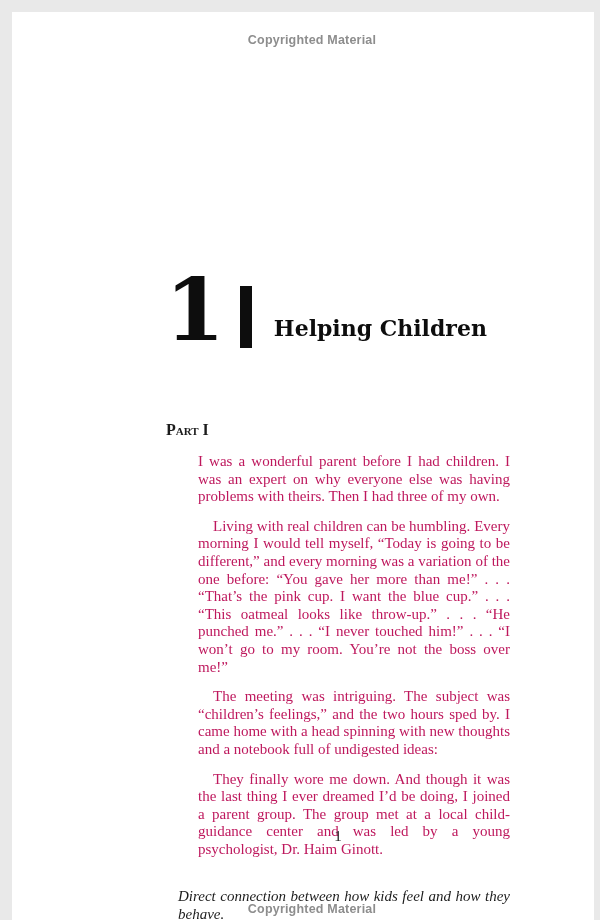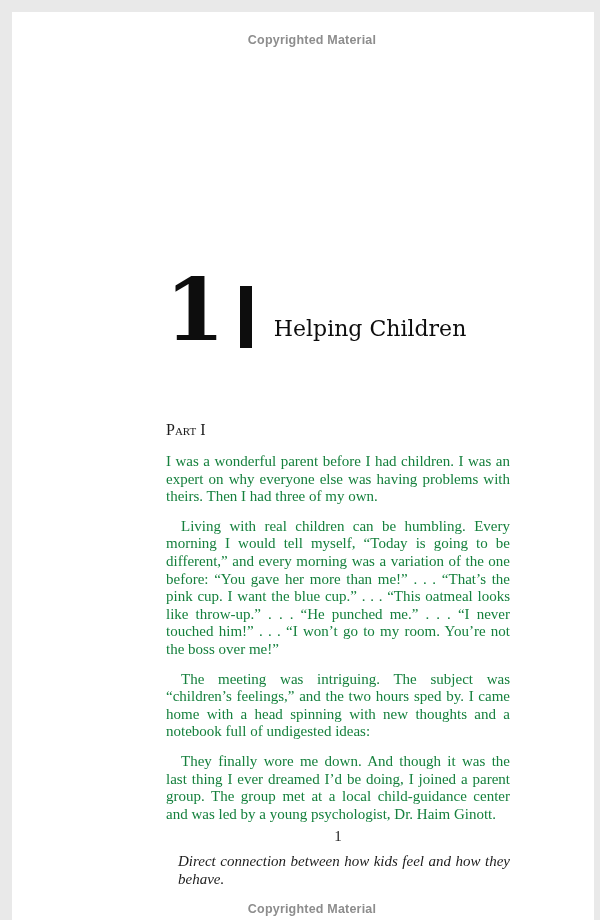--- a/index.html
+++ b/index.html
@@ -44,46 +44,47 @@
   }
   .chapter-divider {
     width: 3px;
     height: 62px;
     background: #0d0d0d;
     margin: 0 10px 1px 9px;
     align-self: flex-end;
   }
   .chapter-title {
     font-family: "DejaVu Serif", serif;
-    font-weight: normal;
+    font-weight: bold;
     font-size: 22px;
     line-height: 27px;
     color: #0d0d0d;
     padding-bottom: 1px;
     white-space: nowrap;
   }
 
   .content {
     position: absolute;
     left: 142px;
     top: 397px;
     width: 368px;
   }
   .part-label {
     font-variant: small-caps;
-    font-weight: normal;
+    font-weight: bold;
     font-size: 16px;
     line-height: 18px;
     margin-bottom: 2px;
   }
   .body-para {
     font-size: 15px;
     line-height: 17.6px;
     text-align: justify;
-    color: #15803d;
+    color: #be185d;
+    margin-left: 32px;
   }
   .body-para.indent { text-indent: 15px; }
   .quote {
     font-style: italic;
     font-size: 15px;
     line-height: 17.6px;
     text-align: justify;
     margin: 18px 0 0 12px;
   }
   .page-number {

